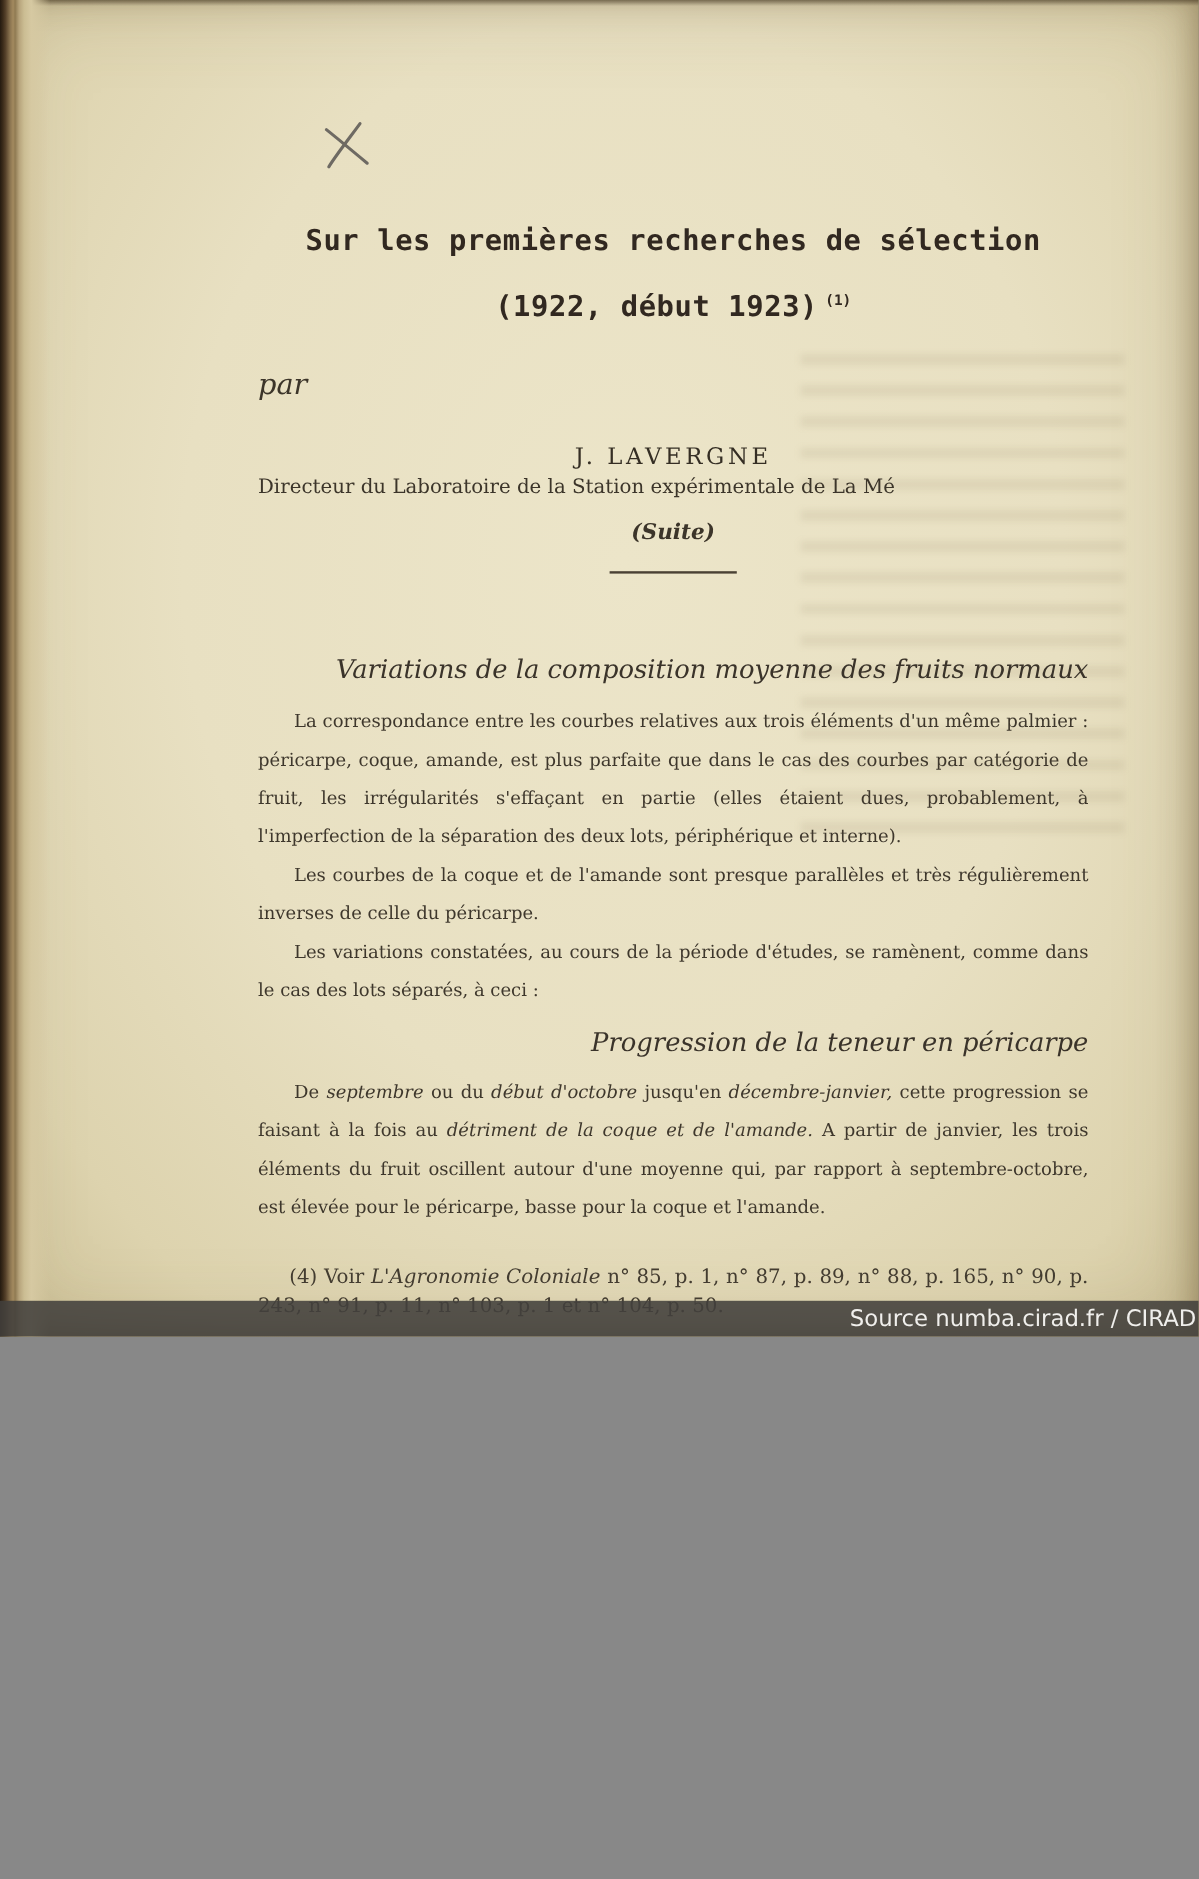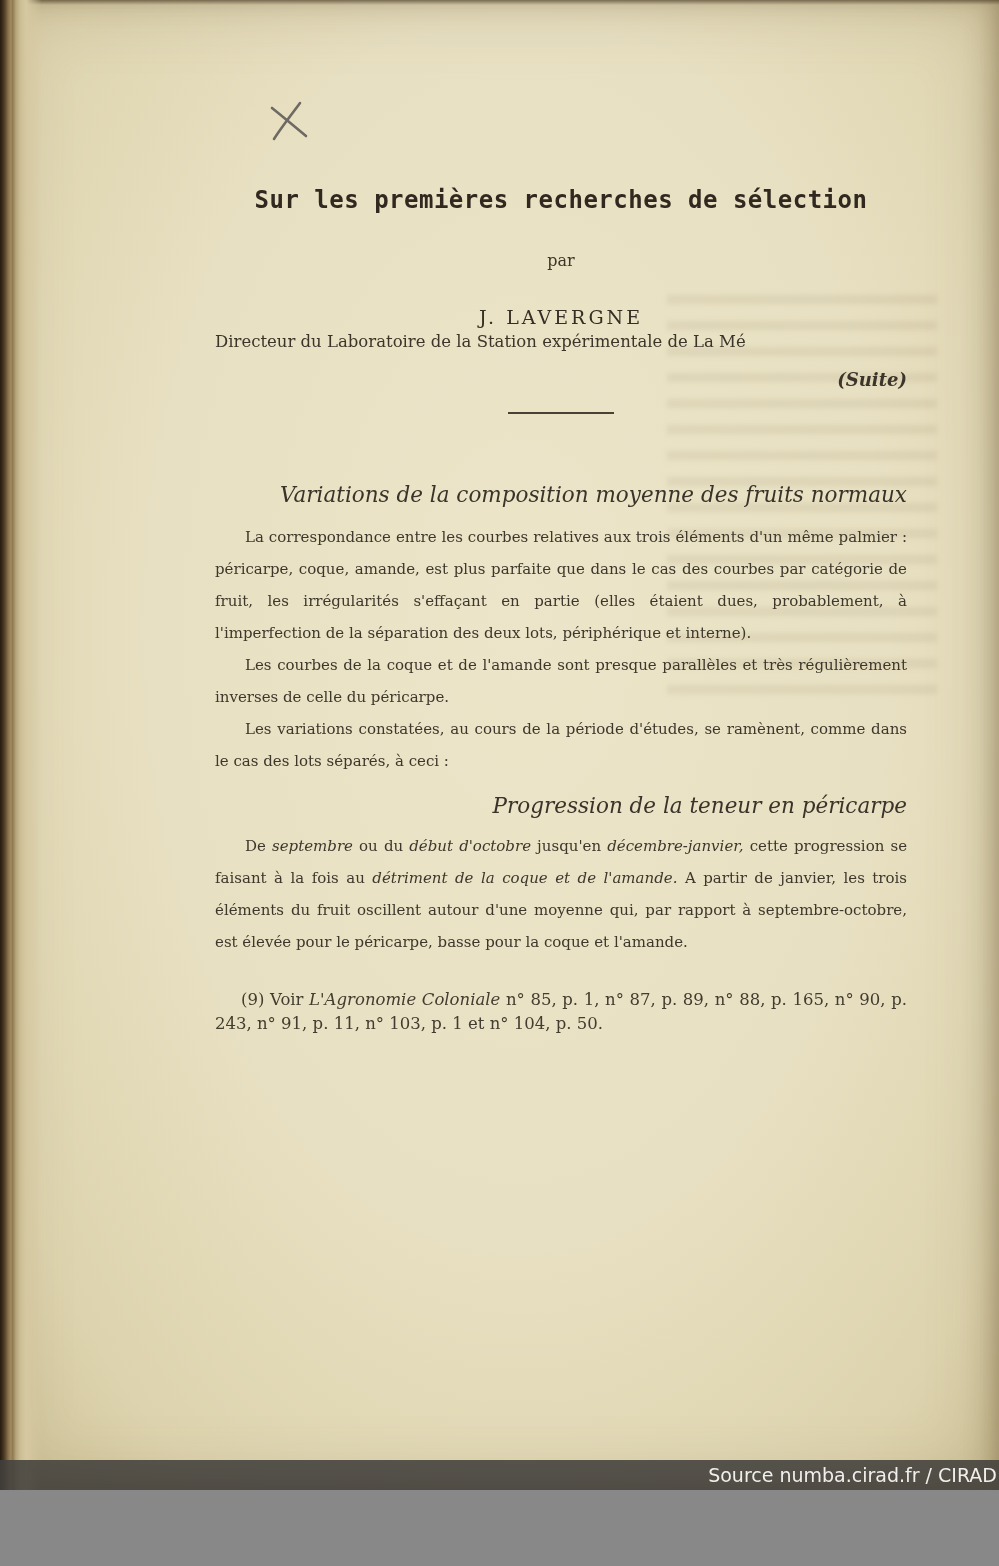--- a/index.html
+++ b/index.html
@@ -1,18 +1,18 @@
 <!DOCTYPE html>
 <html><head>
 <meta charset="utf-8">
 <style>
   html,body{margin:0;padding:0;background:#888;}
   .page{
     position:relative;
-    width:999px;height:1490px;
+    width:999px;height:1114px;
     margin:0 auto;
     overflow:hidden;
     background:
       radial-gradient(ellipse at 52% 42%, #ece5c9 0%, #e8e0c2 50%, #ddd3ae 82%, #cdc197 100%);
     box-shadow: inset 0 0 70px rgba(120,98,58,0.28), inset -10px 0 26px rgba(105,85,45,0.22), inset 0 -6px 18px rgba(80,60,30,0.25);
     font-family:"DejaVu Serif", serif;
     color:#3c352a;
   }
   .page::before{
     content:"";position:absolute;top:0;left:0;right:0;height:5px;
@@ -36,25 +36,25 @@
   .xmark{position:absolute;left:266px;top:98px;}
   .content{position:absolute;left:215px;top:0;width:692px;}
   .title{
     margin:175px 0 0;
     font-family:"DejaVu Sans Mono", monospace;
     font-weight:bold;font-size:24px;line-height:50px;
     text-align:center;letter-spacing:0.5px;color:#312820;
   }
   .tline{display:block;}
   .fnref{font-size:12px;vertical-align:9px;letter-spacing:0;margin-left:6px;}
-  .par-label{margin:26px 0 0;text-align:center;font-size:16px;}
+  .par-label{margin:26px 0 0;text-align:left;font-size:24px;font-style:italic;}
   .author{margin:36px 0 0;text-align:center;font-size:19px;letter-spacing:3px;color:#352e24;}
   .role{margin:8px 0 0;text-align:center;font-size:17px;}
   .position{margin:4px 0 0;text-align:left;font-size:16.5px;}
-  .suite{margin:18px 0 0;text-align:right;font-size:18px;font-weight:bold;font-style:italic;}
+  .suite{margin:18px 0 0;text-align:center;font-size:18px;font-weight:bold;font-style:italic;}
   .rule{width:106px;border-top:2px solid #4a4134;margin:22px auto 0;}
   .sec{
     margin:68px 0 14px;text-align:right;
     font-size:21.5px;font-weight:normal;font-style:italic;color:#3a332a;
   }
   .sec2{margin:16px 0 12px;}
   .para{
     margin:0;font-size:15px;line-height:32px;
     text-align:justify;text-indent:30px;color:#3e372c;
   }
@@ -81,40 +81,41 @@
 
   <svg class="xmark" width="46" height="46" viewBox="0 0 46 46">
     <path d="M6 10 C 16 18, 28 28, 40 38" stroke="#6e6a63" stroke-width="2.6" fill="none" stroke-linecap="round"></path>
     <path d="M34 5 C 26 16, 15 30, 8 41" stroke="#6e6a63" stroke-width="2.6" fill="none" stroke-linecap="round"></path>
   </svg>
 
   <main class="content">
 
     <h1 class="title">
       <span class="tline">Sur les premières recherches de sélection</span>
+      <span class="tline"><span>(1922, début 1923)</span><sup class="fnref">(1)</sup></span>
     </h1>
 
     <p class="par-label">par</p>
     <p class="author">J. LAVERGNE</p>
     <p class="position">Directeur du Laboratoire de la Station expérimentale de La Mé</p>
     <p class="suite">(Suite)</p>
     <div class="rule"></div>
 
     <h2 class="sec">Variations de la composition moyenne des fruits normaux</h2>
 
     <p class="para">La correspondance entre les courbes relatives aux trois éléments d'un même palmier : péricarpe, coque, amande, est plus parfaite que dans le cas des courbes par catégorie de fruit, les irrégularités s'effaçant en partie (elles étaient dues, probablement, à l'imperfection de la séparation des deux lots, périphérique et interne).</p>
     <p class="para">Les courbes de la coque et de l'amande sont presque parallèles et très régulièrement inverses de celle du péricarpe.</p>
     <p class="para">Les variations constatées, au cours de la période d'études, se ramènent, comme dans le cas des lots séparés, à ceci :</p>
 
     <h2 class="sec sec2">Progression de la teneur en péricarpe</h2>
 
     <p class="para"><span>De </span><span class="it">septembre</span><span> ou du </span><span class="it">début d'octobre</span><span> jusqu'en </span><span class="it">décembre-janvier,</span><span> cette progression se faisant à la fois au </span><span class="it">détriment de la coque et de l'amande.</span><span> A partir de janvier, les trois éléments du fruit oscillent autour d'une moyenne qui, par rapport à septembre-octobre, est élevée pour le péricarpe, basse pour la coque et l'amande.</span></p>
 
 
-    <p class="footnote"><span>(9) Voir </span><span class="it">L'Agronomie Coloniale</span><span> n° 85, p. 1, n° 87, p. 89, n° 88, p. 165, n° 90, p. 243, n° 91, p. 11, n° 103, p. 1 et n° 104, p. 50.</span></p>
+    <p class="footnote"><span>(4) Voir </span><span class="it">L'Agronomie Coloniale</span><span> n° 85, p. 1, n° 87, p. 89, n° 88, p. 165, n° 90, p. 243, n° 91, p. 11, n° 103, p. 1 et n° 104, p. 50.</span></p>
 
   </main>
 
   <div class="footer-bar">
     <span>Source numba.cirad.fr / CIRAD</span>
   </div>
 
 </div>
 
 </body></html>

